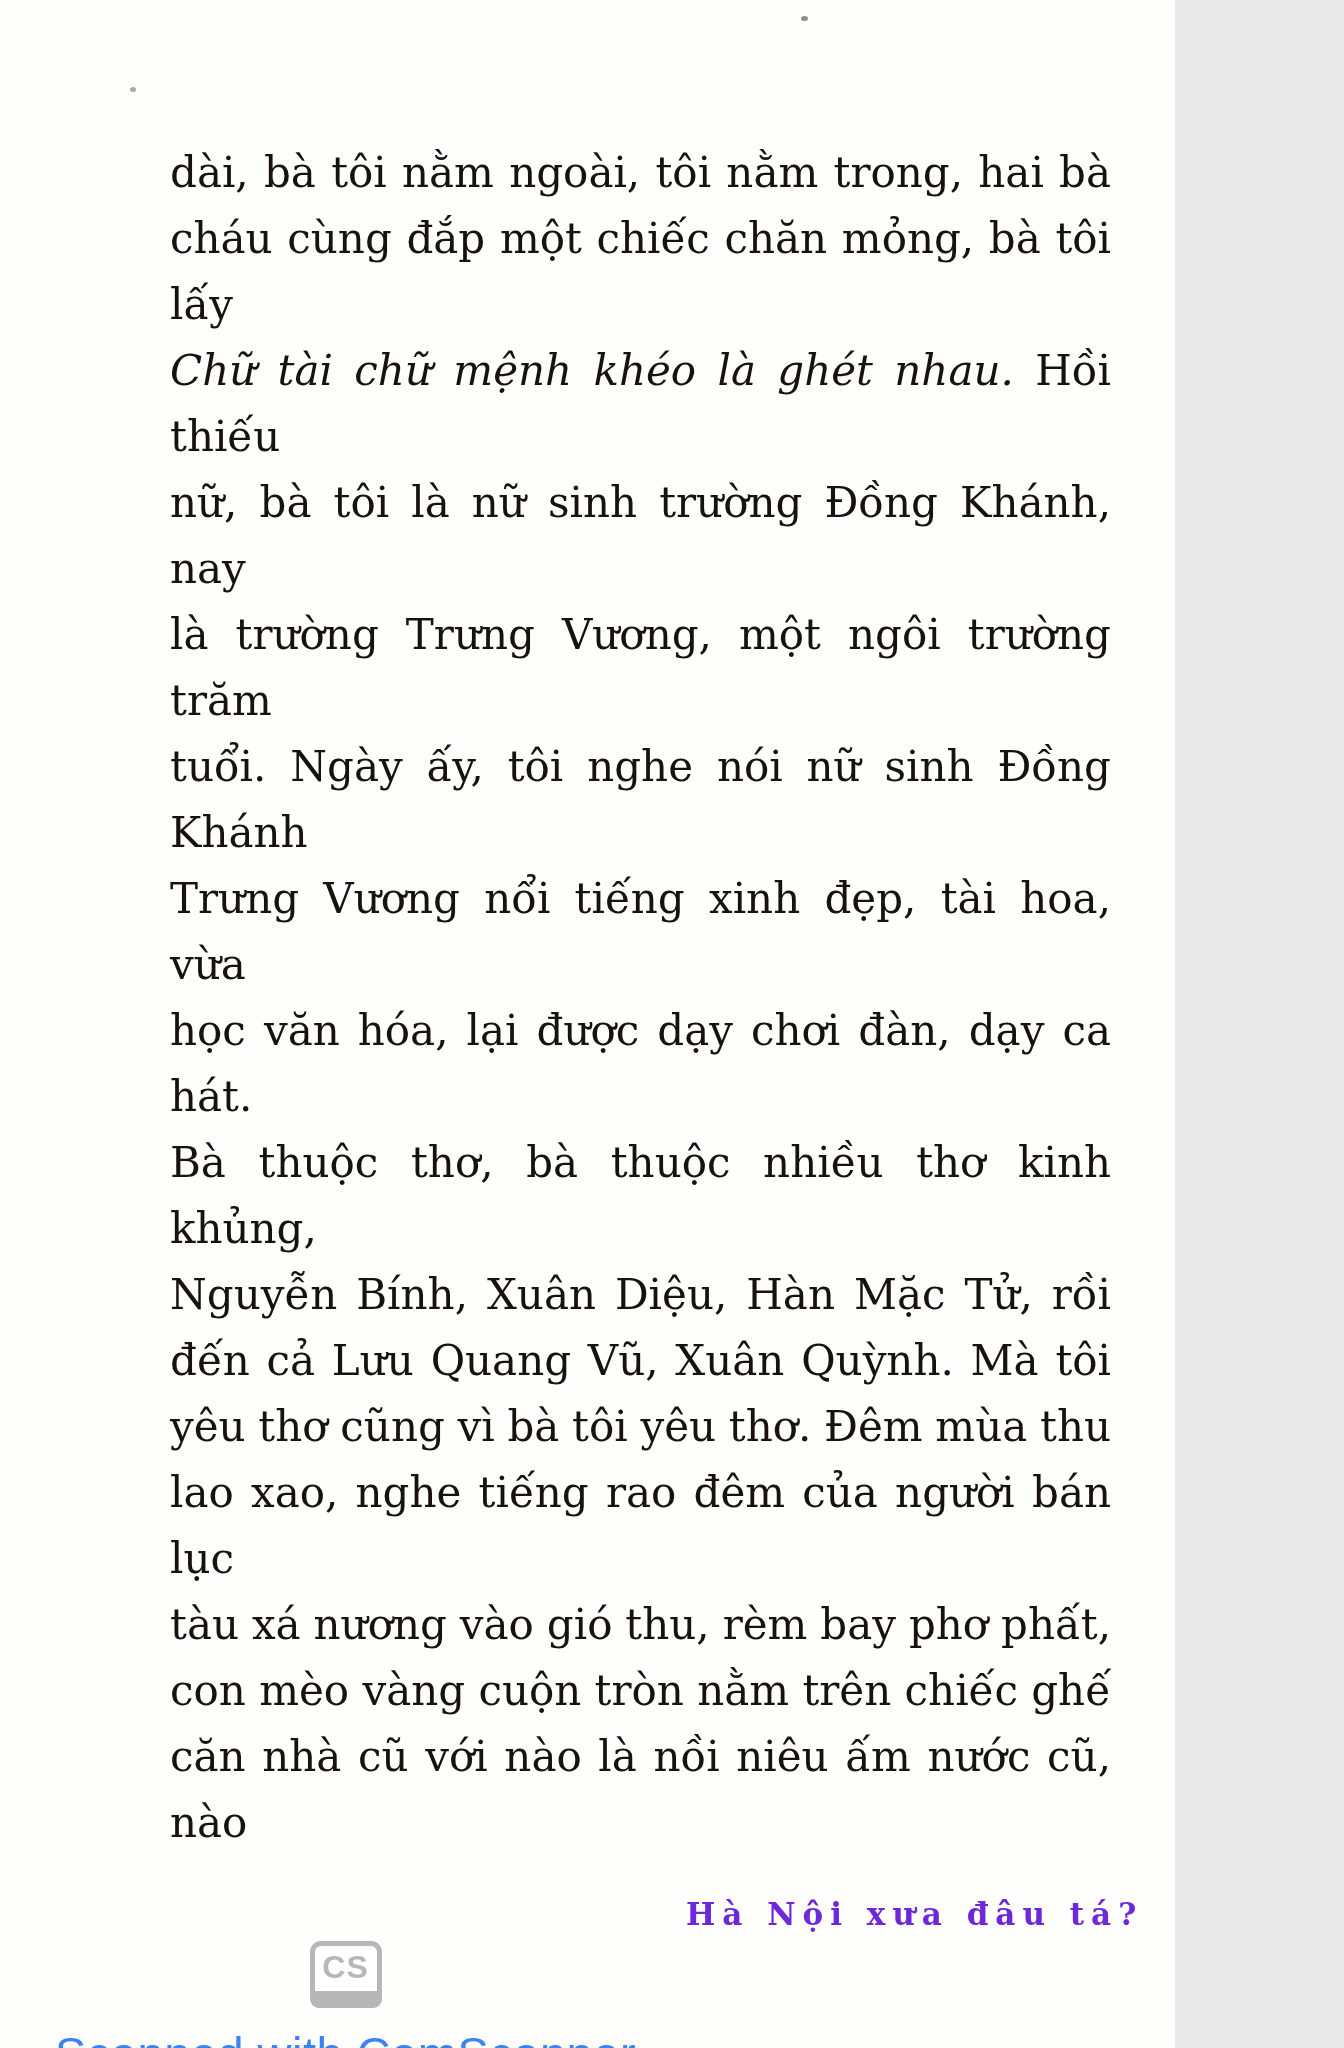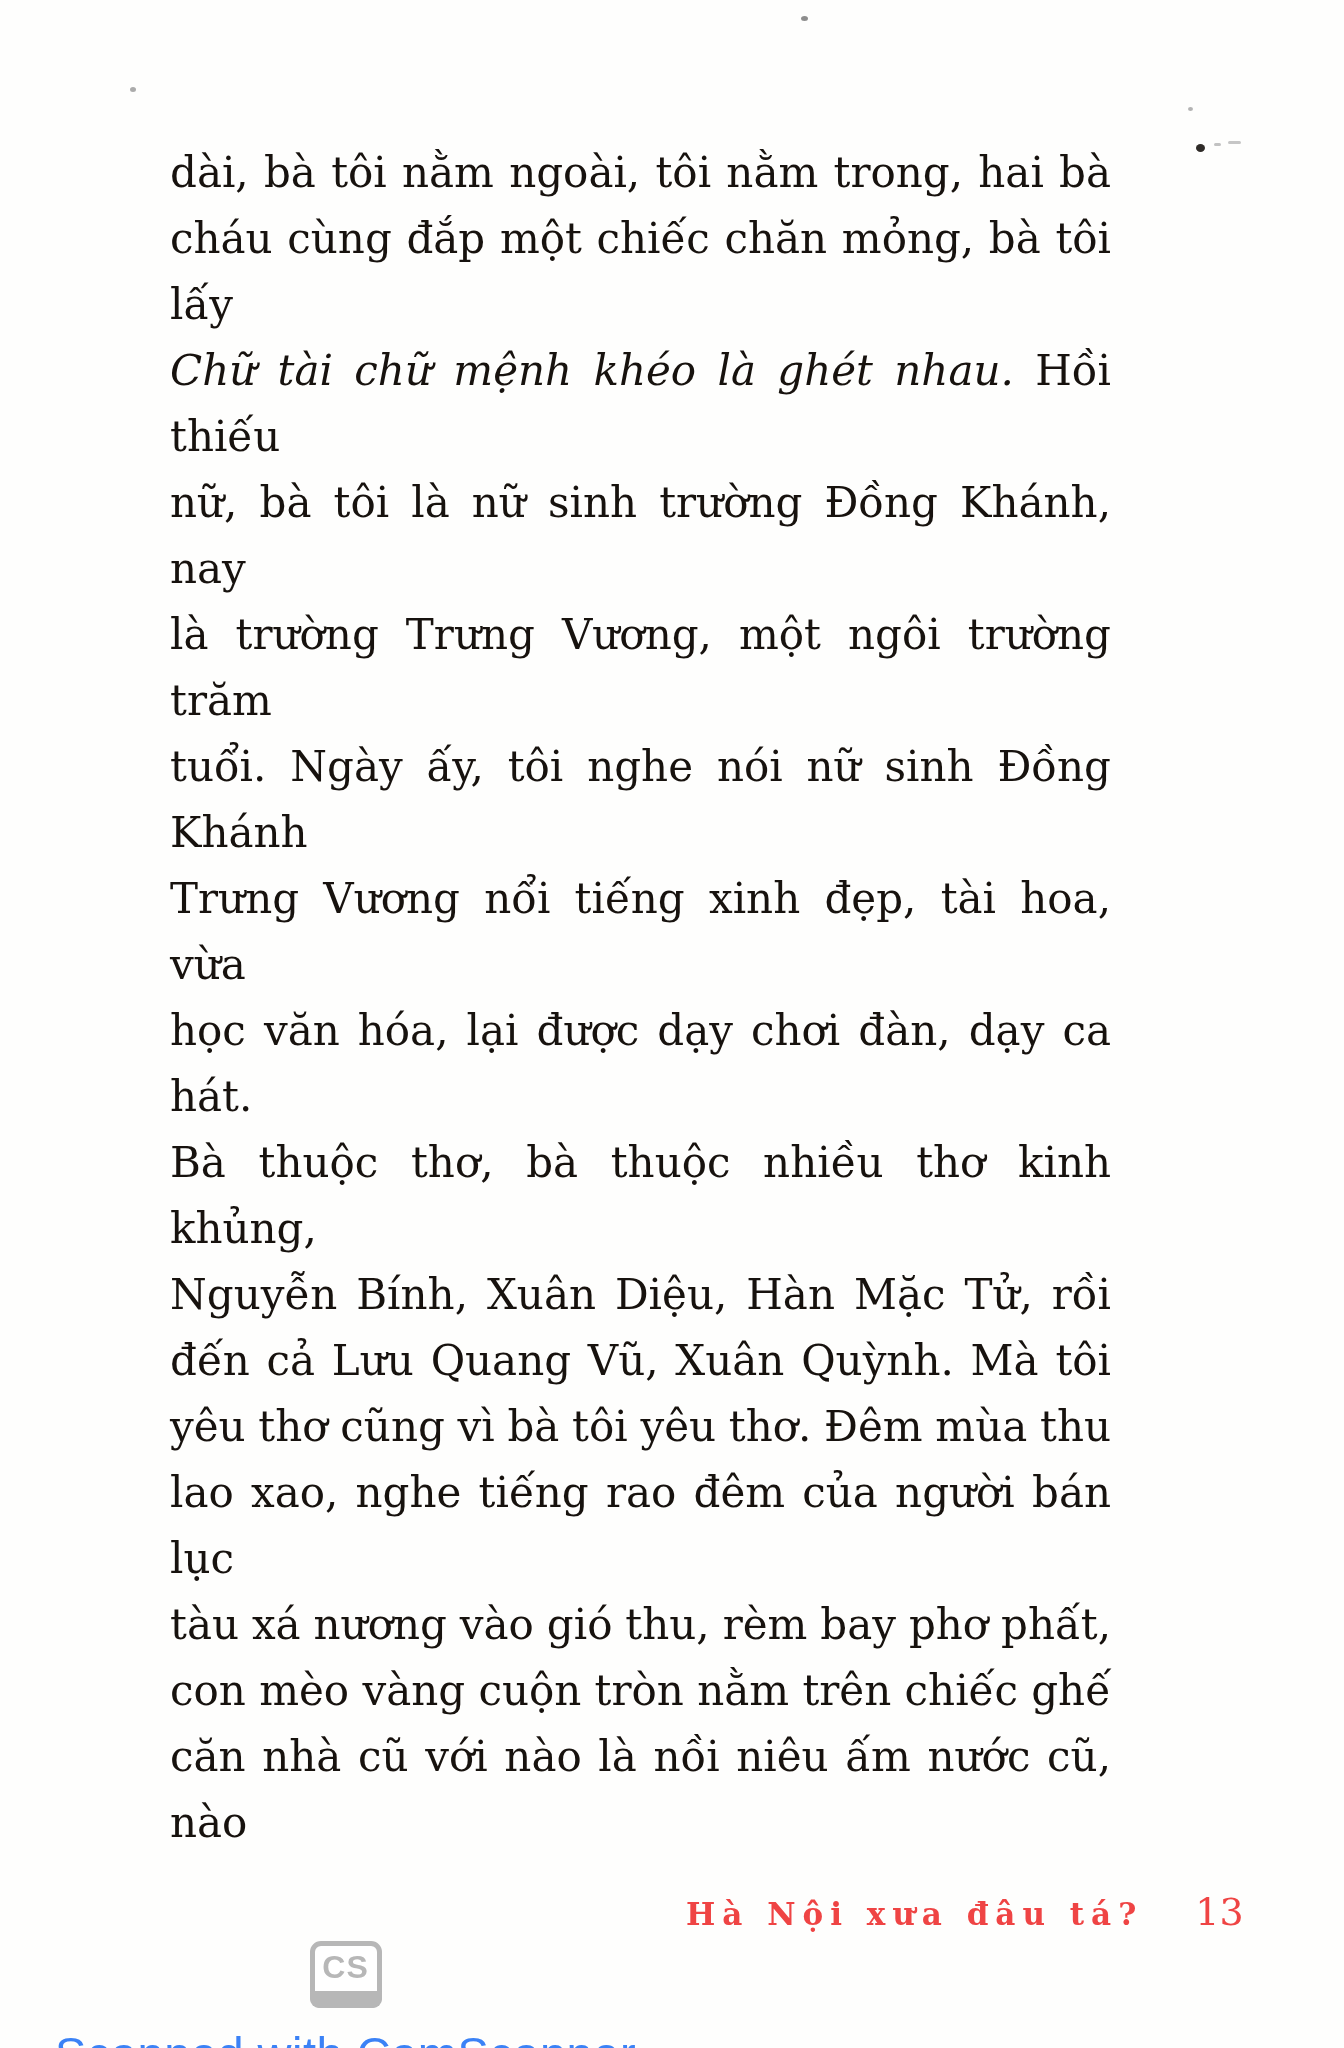--- a/index.html
+++ b/index.html
@@ -1,18 +1,18 @@
 <!DOCTYPE html>
 <html><head>
 <meta charset="utf-8">
 <style>
   html,body{margin:0;padding:0;background:#e9e9e9;}
   .page{
     position:relative;
-    width:1344px;height:2048px;
+    width:1175px;height:2048px;
     background:#fefefd;
     overflow:hidden;
     font-family:"DejaVu Serif", "Liberation Serif", serif;
   }
   .text-block{
     position:absolute;
     left:170px;top:140px;width:941px;
   }
   .line{
     font-size:42px;
@@ -21,21 +21,21 @@
     text-align:justify;
     text-align-last:justify;
     word-spacing:-1px;
   }
   .seg{font-style:normal;}
   .seg.italic{font-style:italic;}
   .footer{
     position:absolute;
     left:686px;top:1890px;
     display:flex;align-items:baseline;gap:52px;
-    color:#ef4444;
+    color:#6d28d9;
   }
   .footer-title{
     font-size:31px;
     font-weight:700;
     letter-spacing:7px;
     white-space:nowrap;
   }
   .footer-page{
     font-size:38px;
     font-weight:400;

